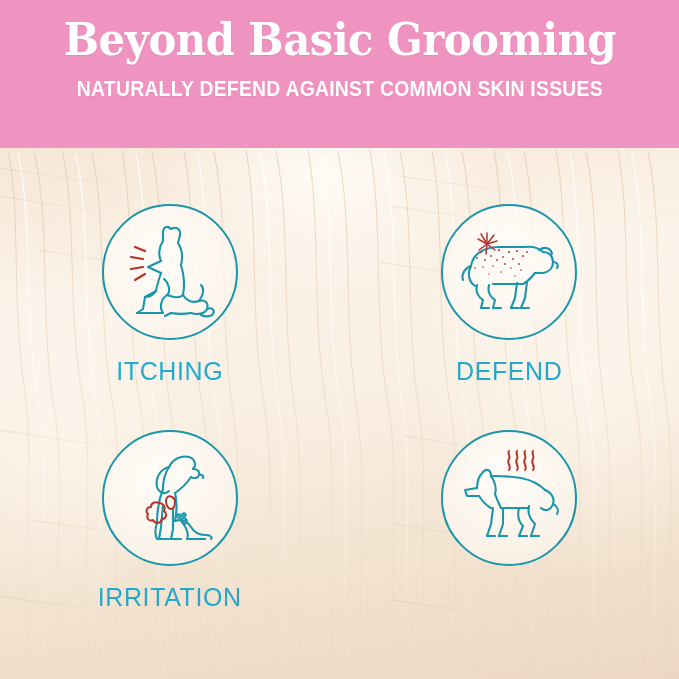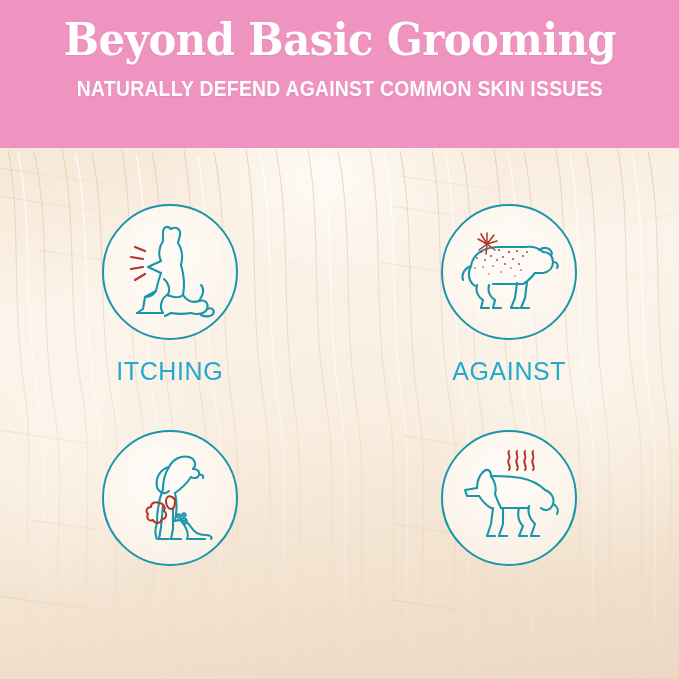--- a/index.html
+++ b/index.html
@@ -312,21 +312,21 @@
               <circle cx="58" cy="52" r="0.8"></circle>
             <circle cx="30" cy="51" r="0.8"></circle>
               <circle cx="48" cy="56" r="0.8"></circle>
             <circle cx="22" cy="52" r="0.8"></circle>
               <circle cx="68" cy="54" r="0.8"></circle>
             <circle cx="36" cy="58" r="0.7"></circle>
               <circle cx="62" cy="60" r="0.7"></circle>
           </g>
         </svg>
       </div>
-      <div class="icon-label">AGAINST</div>
+      <div class="icon-label">DEFEND</div>
     </div>
 
     <div class="icon-cell">
       <div class="icon-circle">
         <svg width="110" height="110" viewBox="0 0 110 110" aria-hidden="true">
           <g fill="none" stroke="#1a96ab" stroke-width="2.1" stroke-linecap="round" stroke-linejoin="round">
 
             <path d="M54 24 C 58 16, 66 12, 74 14 C 80 16, 82 22, 78 26"></path>
             <path d="M78 26 C 82 26, 85 28, 84 32 C 83 35, 79 36, 76 34"></path>
 
@@ -356,20 +356,21 @@
             <circle cx="64" cy="73" r="1.6"></circle>
             <circle cx="69" cy="72" r="1.6"></circle>
           </g>
 
           <g fill="none" stroke="#b5342a" stroke-width="2.0" stroke-linejoin="round">
             <path d="M44 60 C 40 58, 36 60, 36 64 C 32 64, 30 68, 33 71 C 31 75, 34 79, 38 77 C 40 81, 46 81, 47 76 C 51 76, 53 71, 49 68 C 51 64, 48 60, 44 60 Z"></path>
             <path d="M57 54 C 54 52, 51 54, 51 58 C 51 62, 53 66, 56 66 C 59 66, 60 62, 60 58 C 60 56, 59 55, 57 54 Z"></path>
           </g>
         </svg>
       </div>
+      <div class="icon-label">IRRITATION</div>
     </div>
 
     <div class="icon-cell">
       <div class="icon-circle">
         <svg width="112" height="112" viewBox="0 0 112 112" aria-hidden="true">
           <g fill="none" stroke="#1a96ab" stroke-width="2.1" stroke-linecap="round" stroke-linejoin="round">
 
             <path d="M30 30 C 26 34, 24 40, 24 46"></path>
             <path d="M30 30 C 34 26, 38 28, 38 34"></path>
             <path d="M24 46 L 12 48 L 14 54 L 26 54"></path>

